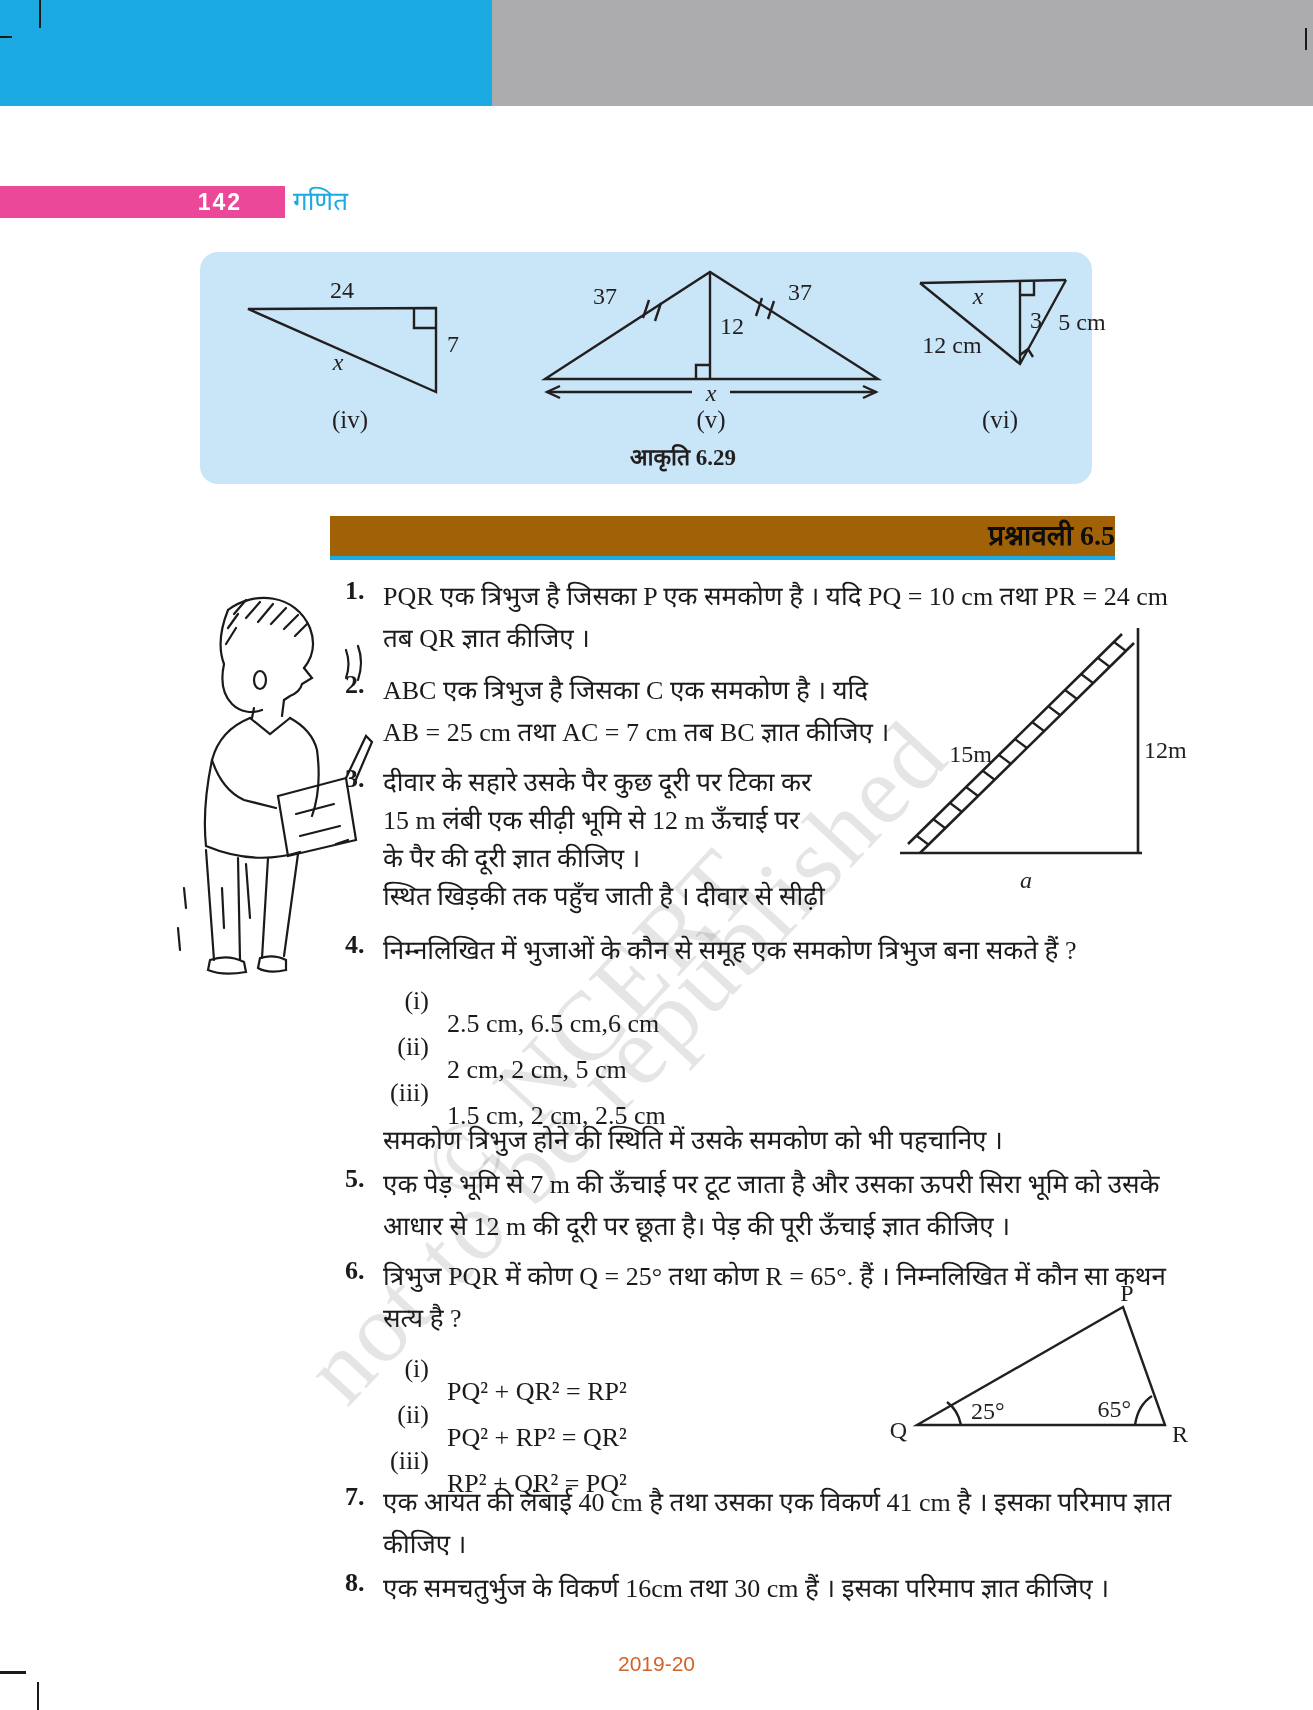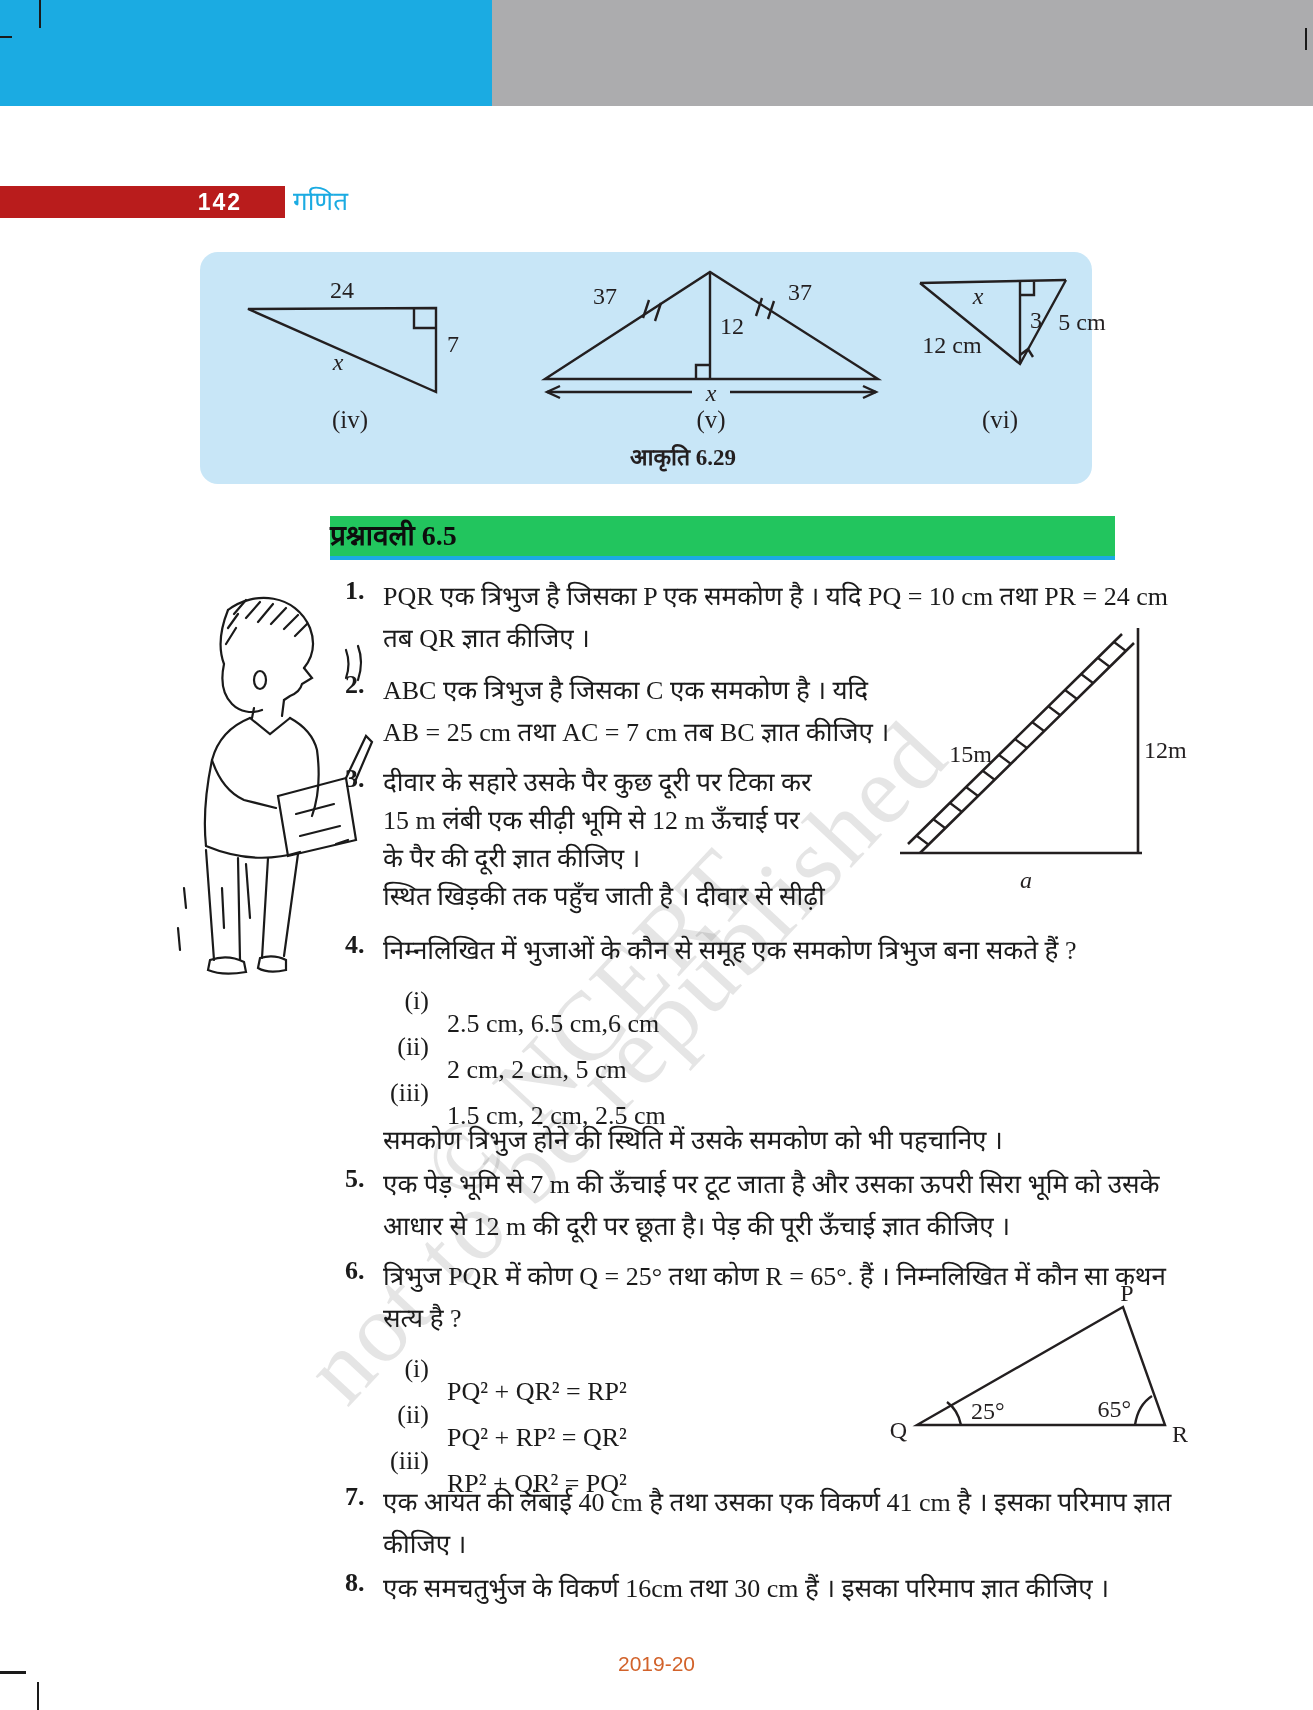--- a/index.html
+++ b/index.html
@@ -5,29 +5,29 @@
   html,body{margin:0;padding:0;}
   body{width:1313px;height:1710px;position:relative;background:#ffffff;
        font-family:"Liberation Serif","DejaVu Serif",serif;color:#1b1b1b;overflow:hidden;}
   .abs{position:absolute;}
   
   .banner-blue{left:0;top:0;width:492px;height:106px;background:#1babe2;}
   .banner-gray{left:492px;top:0;width:821px;height:106px;background:#acacae;}
   
   .mark{background:#1a1a1a;}
   
-  .pagenum-bar{left:0;top:186px;width:285px;height:32px;background:#b91c1c;color:#ffffff;
+  .pagenum-bar{left:0;top:186px;width:285px;height:32px;background:#ec4899;color:#ffffff;
       font-family:"Liberation Sans","DejaVu Sans",sans-serif;font-size:23px;font-weight:bold;
       letter-spacing:2px;text-align:right;line-height:32px;padding-right:43px;box-sizing:border-box;}
   .subject{left:293px;top:186px;height:32px;line-height:32px;color:#1babe2;font-size:26px;font-family:Liberation Serif, serif;}
   
   .figbox{left:200px;top:252px;width:892px;height:232px;background:#c8e6f7;border-radius:18px;}
   .figcaption{left:200px;top:440px;width:892px;text-align:center;font-size:23px;font-weight:bold;color:#231f20;padding-left:37px;}
   
-  .exband{left:330px;top:516px;width:785px;height:40px;background:#22c55e;text-align:left;
+  .exband{left:330px;top:516px;width:785px;height:40px;background:#a16207;text-align:right;
       line-height:40px;font-size:28px;font-weight:bold;color:#0d0d0d;}
   .exband-line{left:330px;top:556px;width:785px;height:4px;background:#1babe2;}
   
   .q{position:absolute;left:345px;width:775px;}
   .qno{position:absolute;left:0;top:0;width:32px;font-size:26px;font-weight:bold;}
   .qbody{margin-left:38px;}
   .line{line-height:42px;font-size:26px;white-space:nowrap;}
   .tight .line{line-height:38px;}
   .opts{margin-top:6px;}
   .optrow{display:flex;height:46px;line-height:46px;font-size:26px;}

